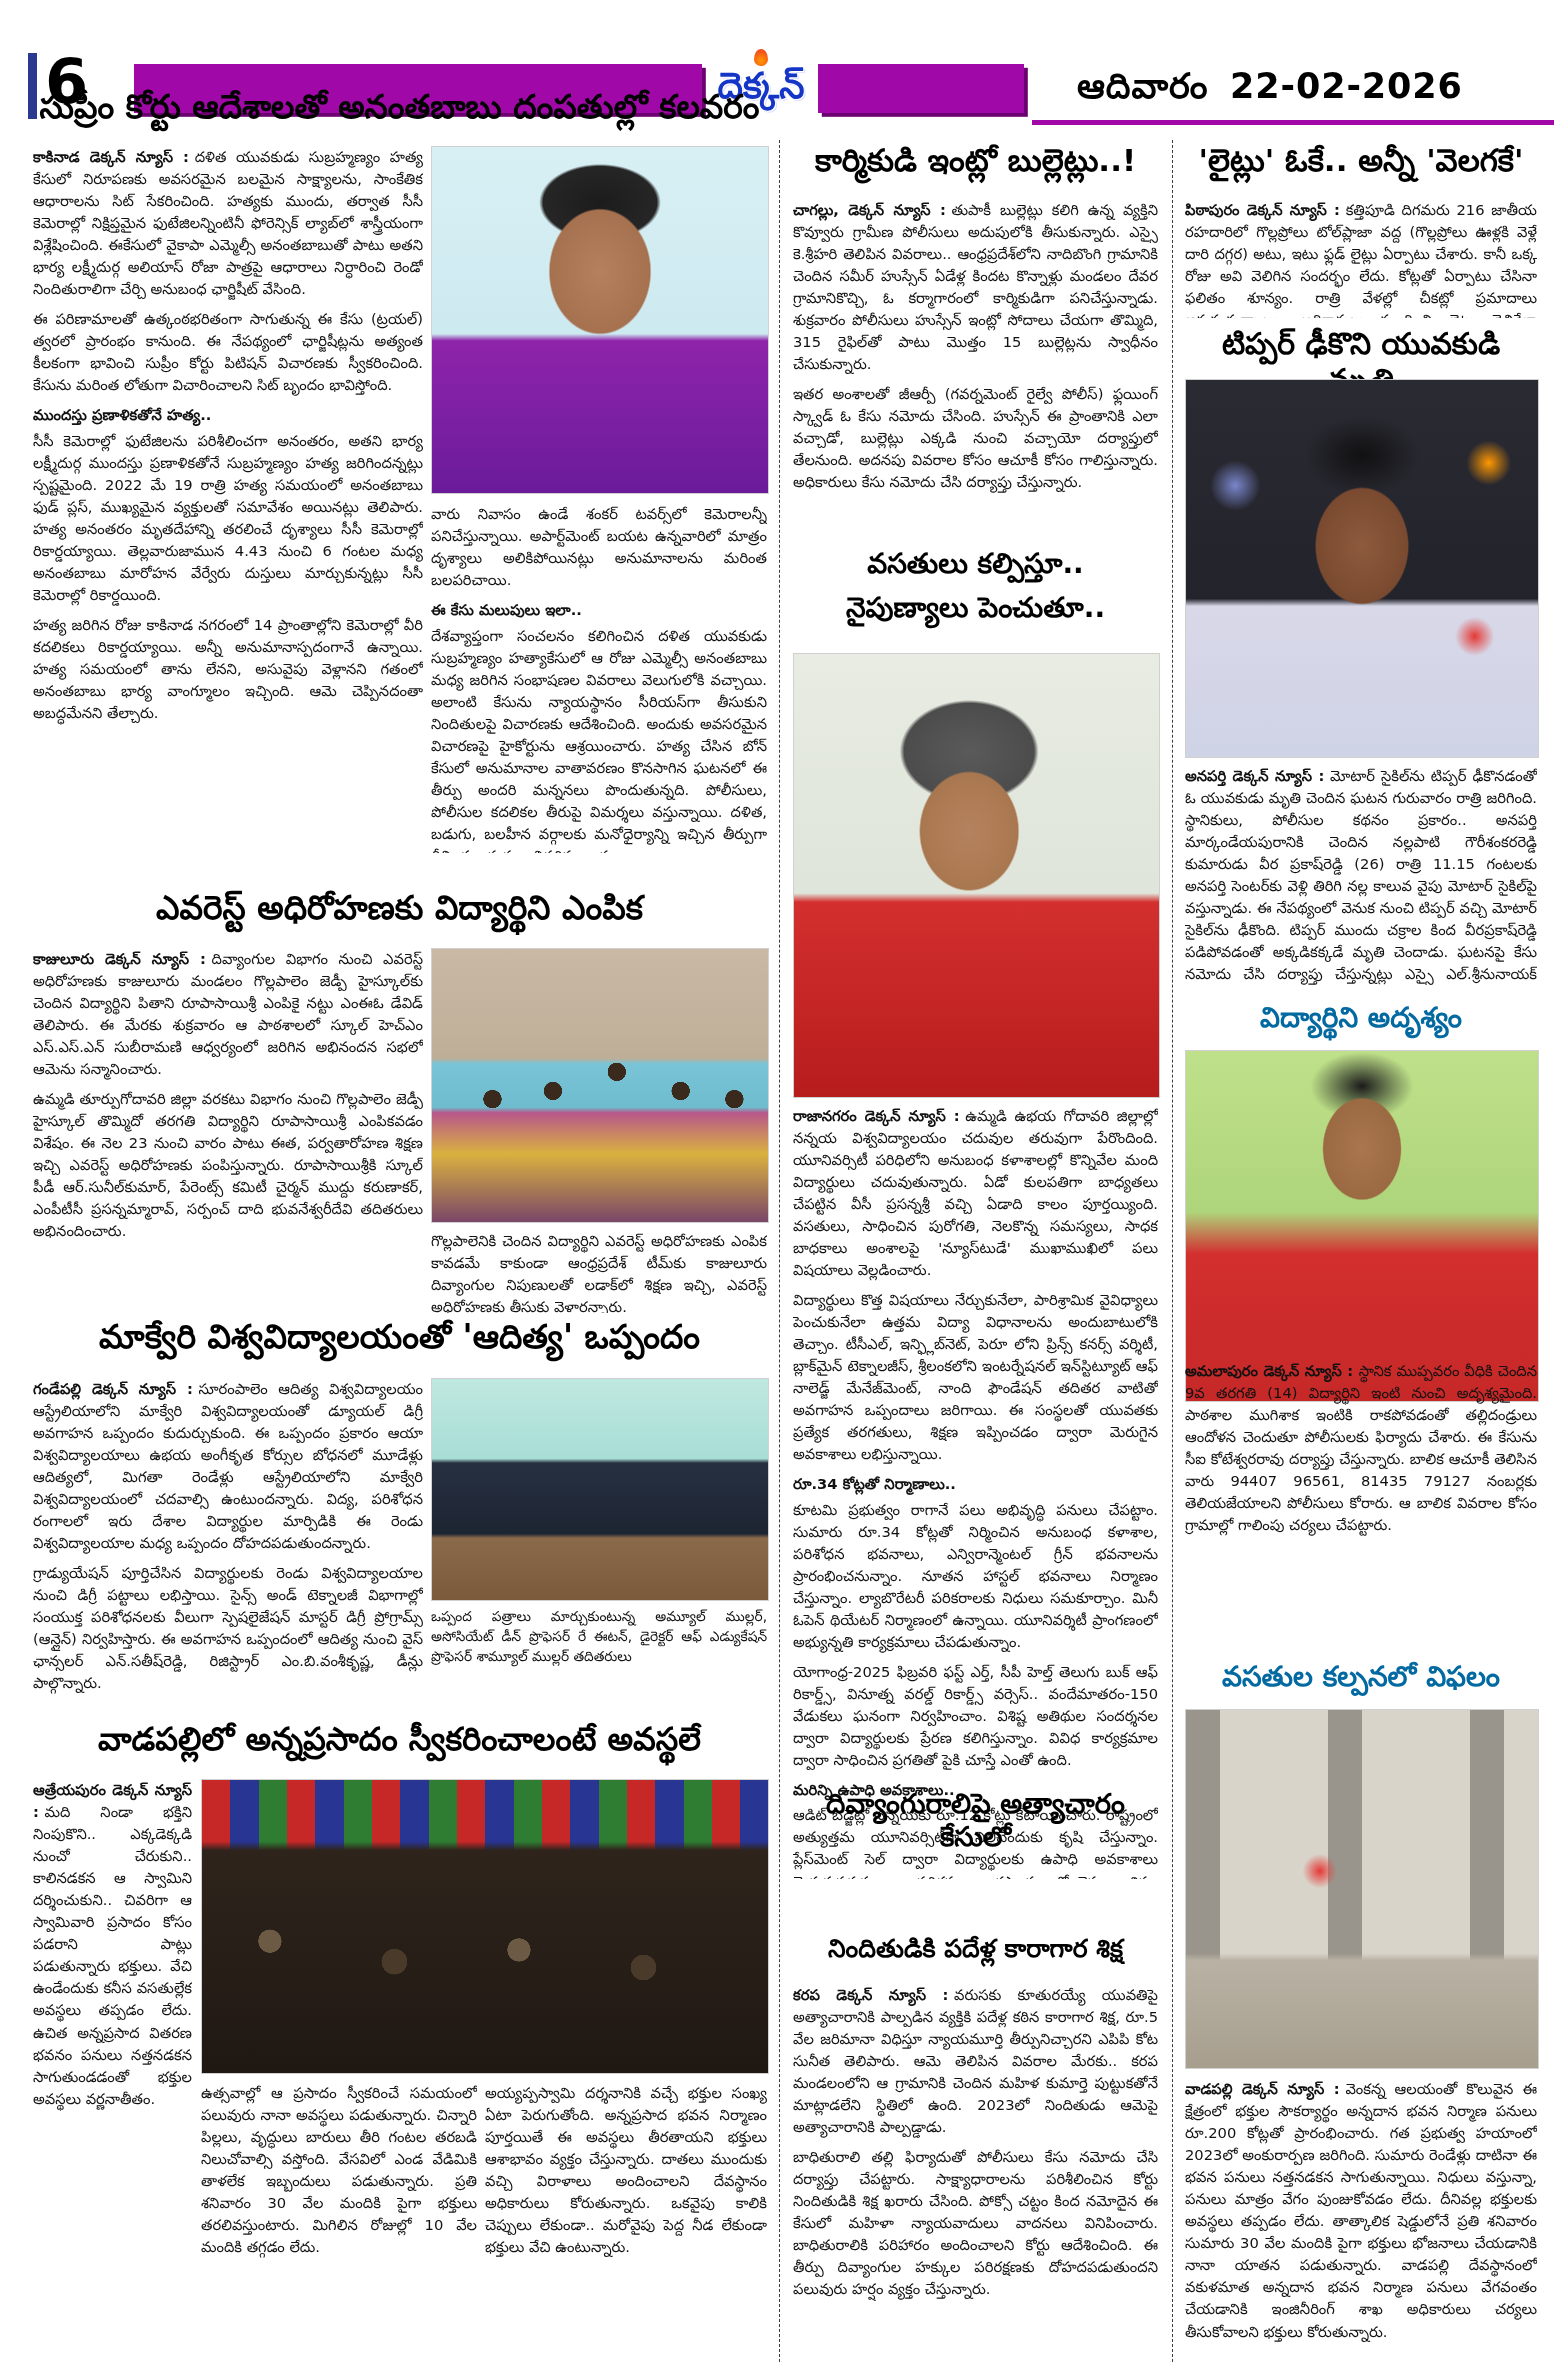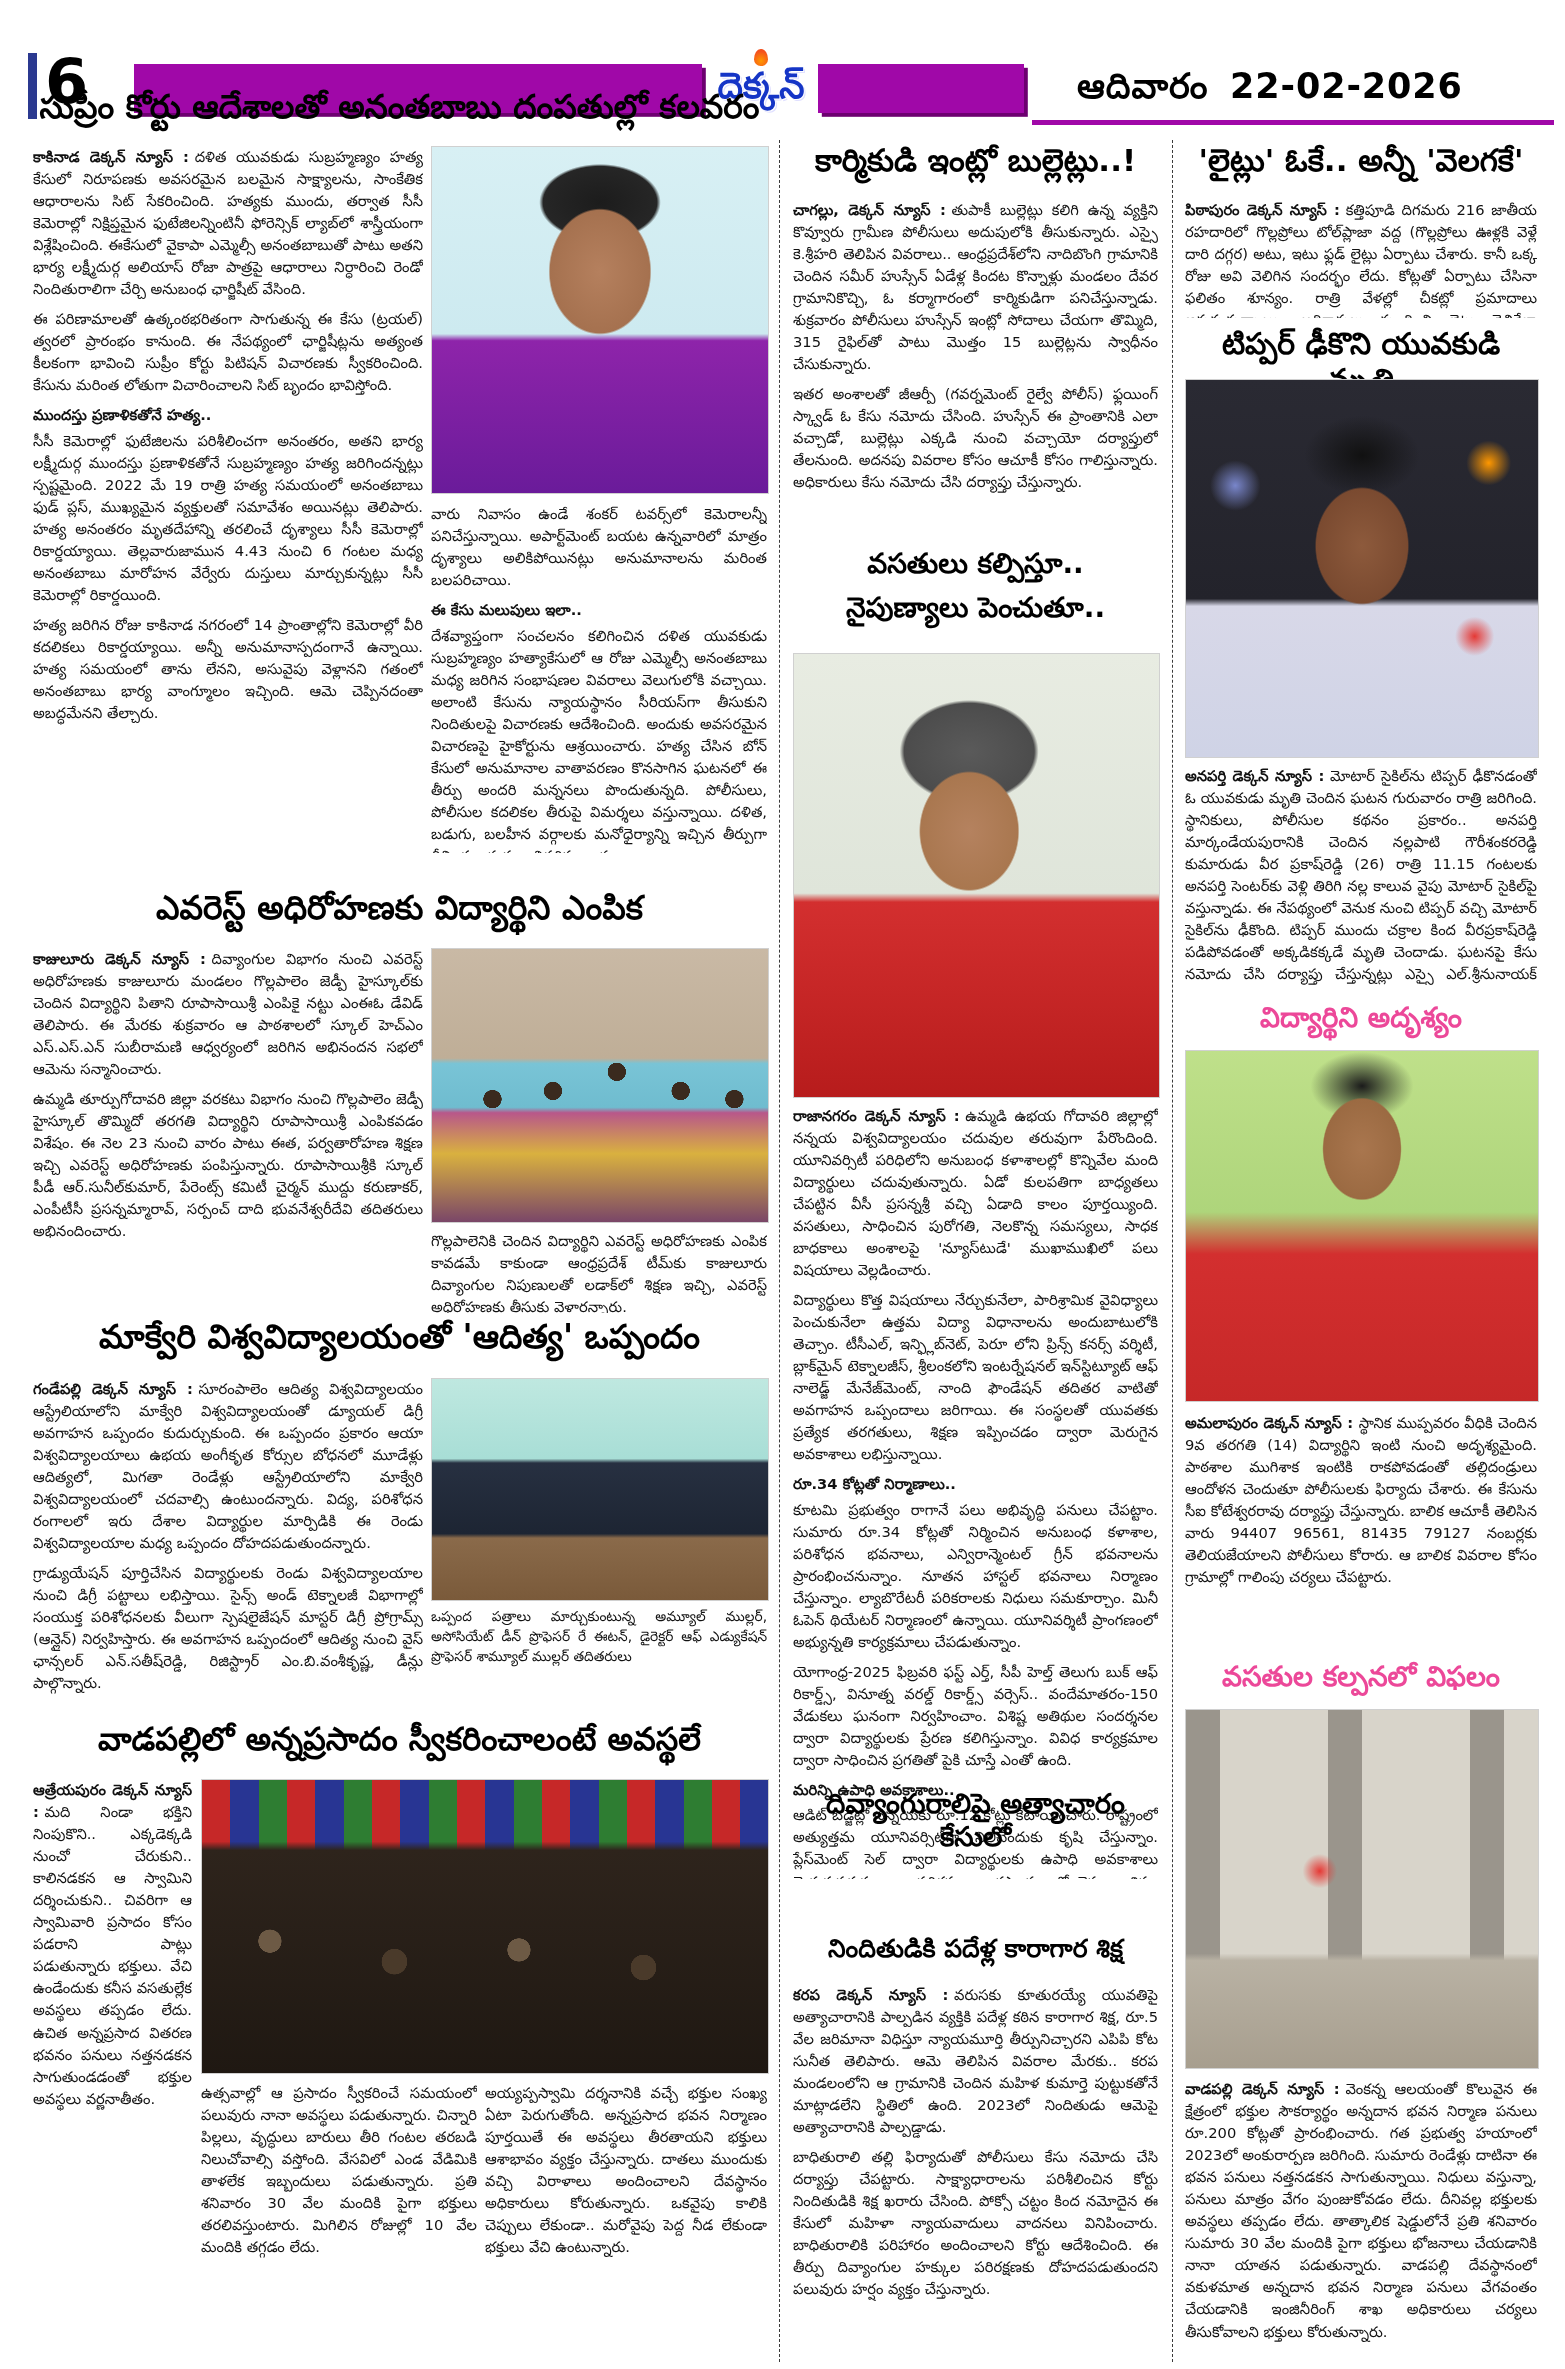--- a/index.html
+++ b/index.html
@@ -12,21 +12,21 @@
   .pbar{background:#a008a8;box-shadow:3.8px 3.8px 0 #6d0070;height:49px;}
   .masthead{font-size:36px;font-weight:bold;color:#1535c6;line-height:1;
             text-shadow:0.9px 0.9px 0 #fff,-0.9px -0.9px 0 #fff,1.9px 1.9px 0 #e0e0ff;}
   .flame{width:13.2px;height:17px;background:radial-gradient(circle at 50% 70%,#ff9800 0%,#f4511e 70%);
          border-radius:50% 50% 50% 50%/60% 60% 40% 40%;margin:0 auto 1.9px auto;}
   .daydate{font-size:35px;font-weight:bold;color:#000;letter-spacing:0.9px;}
   .prule{background:#a008a8;height:4.7px;}
   .vsep{border-left:1.9px dashed #3a3a3a;width:0;}
   
   .headline{font-weight:bold;color:#000;text-align:center;line-height:1.2;}
-  .headline.red{color:#ec4899;}
+  .headline.red{color:#0369a1;}
   .body{font-size:14.7px;line-height:1.5;text-align:justify;overflow:hidden;}
   .body p{margin:0 0 7.6px 0;}
   .byline{font-weight:bold;margin-right:5.7px;margin-top:43px;}
   .subhead{font-weight:bold;margin:5.7px 0 3.8px 0;}
   .caption{font-size:13.7px;line-height:1.45;text-align:justify;overflow:hidden;}
   .photo{overflow:hidden;border:0.9px solid #d0d0d0;}
   
   .ph-man{background:
     radial-gradient(ellipse 83px 102px at 50% 36%,#b5805e 0%,#a5714f 60%,rgba(0,0,0,0) 62%),
     radial-gradient(ellipse 98px 62px at 50% 16%,#1c1c1c 0%,#262626 58%,rgba(0,0,0,0) 62%),
@@ -166,21 +166,21 @@
   </div>
 
   <div class="abs headline" style="left:1185px;top:326px;width:352px;font-size:30px;">టిప్పర్ ఢీకొని యువకుడి మృతి</div>
   <div class="abs photo ph-youngman" style="left:1185px;top:379px;width:352px;height:377px;"></div>
   <div class="abs body" style="left:1185px;top:765px;width:352px;height:225px;">
     <p><span class="byline">అనపర్తి డెక్కన్ న్యూస్ :</span><span>మోటార్ సైకిల్‌ను టిప్పర్ ఢీకొనడంతో ఓ యువకుడు మృతి చెందిన ఘటన గురువారం రాత్రి జరిగింది. స్థానికులు, పోలీసుల కథనం ప్రకారం.. అనపర్తి మార్కండేయపురానికి చెందిన నల్లపాటి గౌరీశంకరరెడ్డి కుమారుడు వీర ప్రకాష్‌రెడ్డి (26) రాత్రి 11.15 గంటలకు అనపర్తి సెంటర్‌కు వెళ్లి తిరిగి నల్ల కాలువ వైపు మోటార్ సైకిల్‌పై వస్తున్నాడు. ఈ నేపథ్యంలో వెనుక నుంచి టిప్పర్ వచ్చి మోటార్ సైకిల్‌ను ఢీకొంది. టిప్పర్ ముందు చక్రాల కింద వీరప్రకాష్‌రెడ్డి పడిపోవడంతో అక్కడికక్కడే మృతి చెందాడు. ఘటనపై కేసు నమోదు చేసి దర్యాప్తు చేస్తున్నట్లు ఎస్సై ఎల్.శ్రీనునాయక్ తెలిపారు.</span></p>
   </div>
 
   <div class="abs headline red" style="left:1185px;top:1001px;width:352px;font-size:28px;">విద్యార్థిని అదృశ్యం</div>
   <div class="abs photo ph-girl" style="left:1185px;top:1050px;width:352px;height:350px;"></div>
-  <div class="abs body" style="left:1185px;top:1412px;width:352px;height:237px;">
+  <div class="abs body" style="left:1185px;top:1360px;width:352px;height:237px;">
     <p><span class="byline">అమలాపురం డెక్కన్ న్యూస్ :</span><span>స్థానిక ముప్పవరం వీధికి చెందిన 9వ తరగతి (14) విద్యార్థిని ఇంటి నుంచి అదృశ్యమైంది. పాఠశాల ముగిశాక ఇంటికి రాకపోవడంతో తల్లిదండ్రులు ఆందోళన చెందుతూ పోలీసులకు ఫిర్యాదు చేశారు. ఈ కేసును సీఐ కోటేశ్వరరావు దర్యాప్తు చేస్తున్నారు. బాలిక ఆచూకీ తెలిసిన వారు 94407 96561, 81435 79127 నంబర్లకు తెలియజేయాలని పోలీసులు కోరారు. ఆ బాలిక వివరాల కోసం గ్రామాల్లో గాలింపు చర్యలు చేపట్టారు.</span></p>
   </div>
 
   <div class="abs headline red" style="left:1185px;top:1660px;width:352px;font-size:28px;">వసతుల కల్పనలో విఫలం</div>
   <div class="abs photo ph-construction" style="left:1185px;top:1709px;width:352px;height:358px;"></div>
   <div class="abs body" style="left:1185px;top:2078px;width:352px;height:282px;">
     <p><span class="byline">వాడపల్లి డెక్కన్ న్యూస్ :</span><span>వెంకన్న ఆలయంతో కొలువైన ఈ క్షేత్రంలో భక్తుల సౌకర్యార్థం అన్నదాన భవన నిర్మాణ పనులు రూ.200 కోట్లతో ప్రారంభించారు. గత ప్రభుత్వ హయాంలో 2023లో అంకురార్పణ జరిగింది. సుమారు రెండేళ్లు దాటినా ఈ భవన పనులు నత్తనడకన సాగుతున్నాయి. నిధులు వస్తున్నా, పనులు మాత్రం వేగం పుంజుకోవడం లేదు. దీనివల్ల భక్తులకు అవస్థలు తప్పడం లేదు. తాత్కాలిక షెడ్డులోనే ప్రతి శనివారం సుమారు 30 వేల మందికి పైగా భక్తులు భోజనాలు చేయడానికి నానా యాతన పడుతున్నారు. వాడపల్లి దేవస్థానంలో వకుళమాత అన్నదాన భవన నిర్మాణ పనులు వేగవంతం చేయడానికి ఇంజినీరింగ్ శాఖ అధికారులు చర్యలు తీసుకోవాలని భక్తులు కోరుతున్నారు.</span></p>
   </div>
 
 </div>

